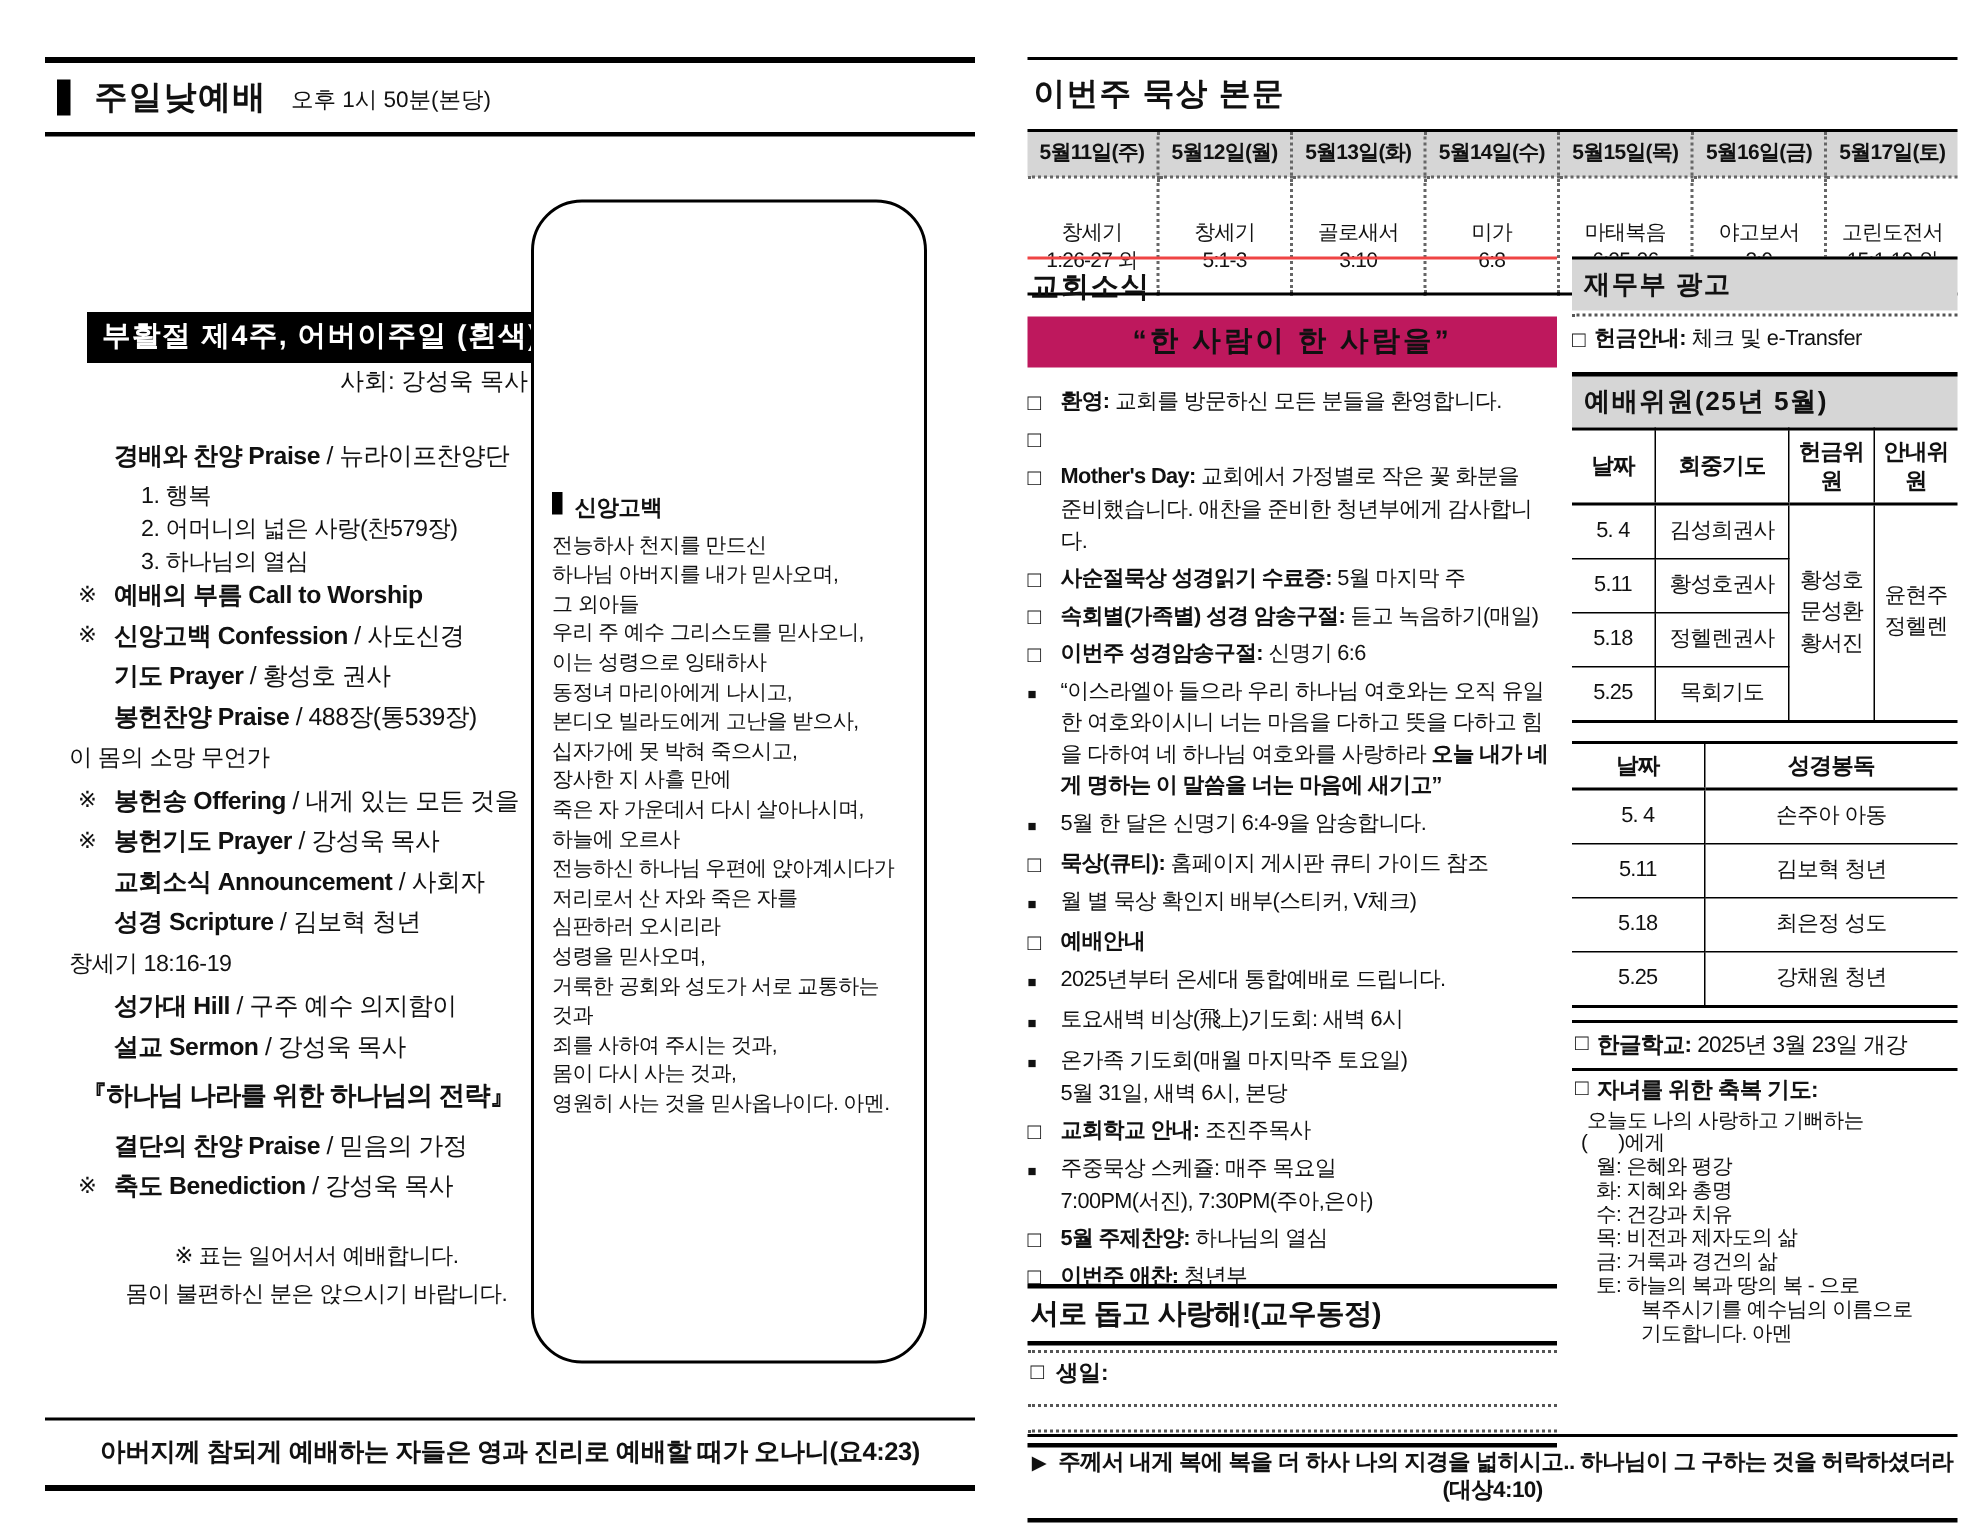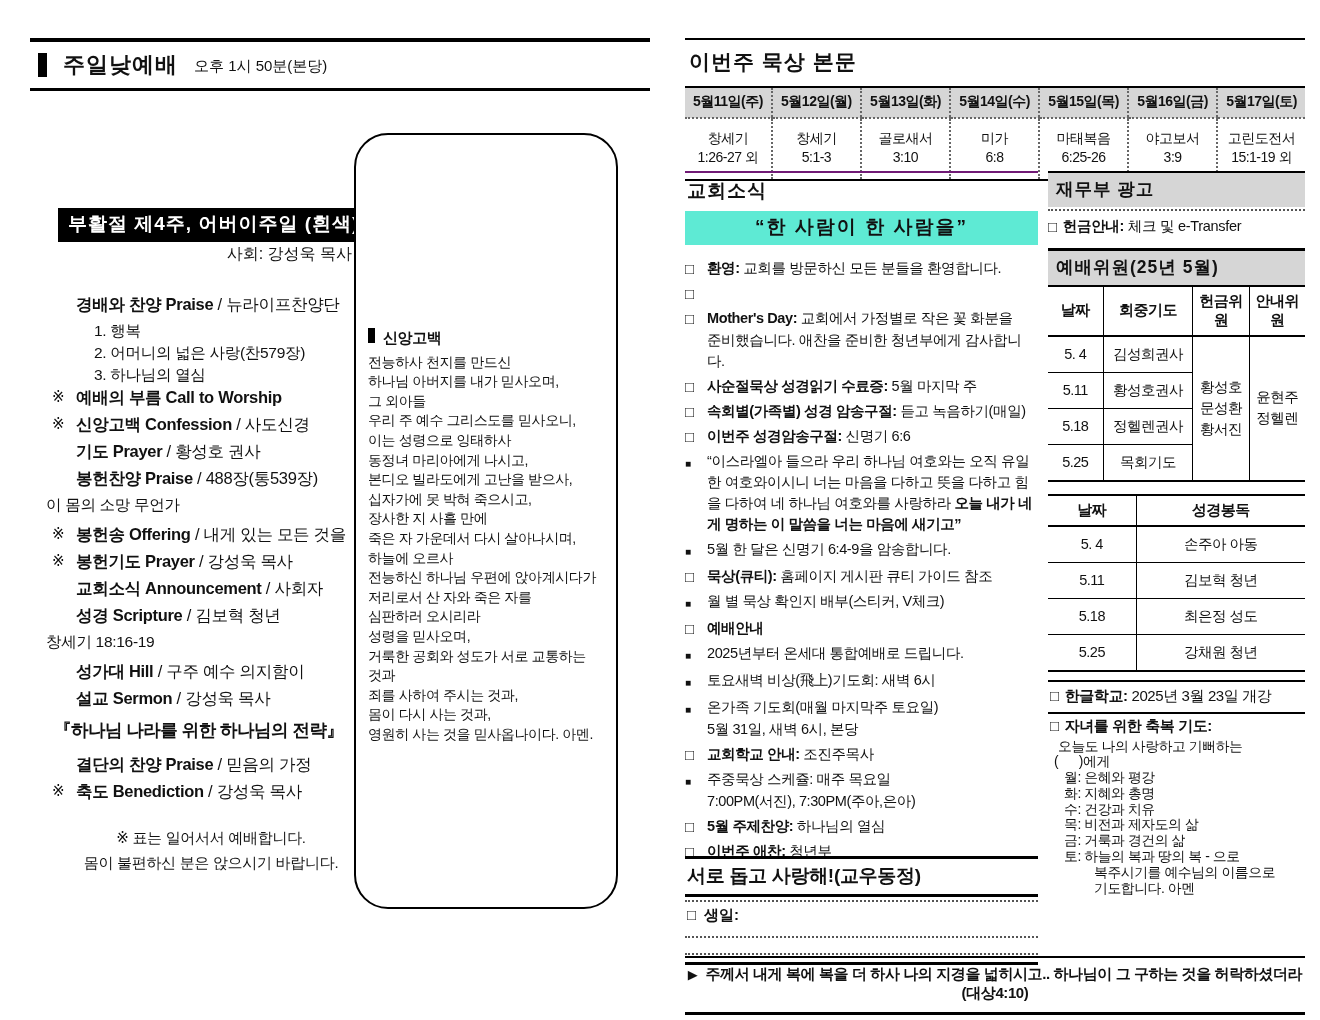--- a/index.html
+++ b/index.html
@@ -38,28 +38,28 @@
              border-top:2px solid #000;border-bottom:4px solid #000;
              padding:9px 0 11px;font-size:17px;font-weight:bold;letter-spacing:-0.3px;}
 
   
   .rp-top{border-top:2px solid #000;}
   .rp-title{font-size:21px;font-weight:bold;padding:8px 0 10px 4px;letter-spacing:1px;}
   table.mtable{width:100%;border-collapse:collapse;border-top:2px solid #000;border-bottom:2px solid #000;}
   .mtable th{background:#d6d6d6;font-size:14px;font-weight:bold;padding:5px 0 6px;
              border-left:2px dotted #666;border-bottom:2px dotted #666;letter-spacing:-0.5px;}
   .mtable th:first-child{border-left:none;}
-  .mtable td{font-size:14px;text-align:center;padding:10px 0 12px;line-height:19px;
+  .mtable td{font-size:14px;text-align:center;padding:26px 0 12px;line-height:19px;
              border-left:2px dotted #666;letter-spacing:-0.5px;}
   .mtable td:first-child{border-left:none;}
 
   .rp-left{position:absolute;left:0;top:133px;width:353px;}
-  .news-head{border-top:2px solid #701a75;}
+  .news-head{border-top:2px solid #ef4444;}
   .news-title{font-size:19px;font-weight:bold;margin:5px 0 7px 2px;letter-spacing:1px;}
-  .news-quote{background:#5eead4;text-align:center;font-size:19px;font-weight:bold;
+  .news-quote{background:#be185d;text-align:center;font-size:19px;font-weight:bold;
               padding:3px 0 5px;margin-bottom:13px;letter-spacing:2px;}
   .news-item{display:flex;margin-bottom:4px;line-height:21px;font-size:14.5px;letter-spacing:-0.4px;}
   .news-item .marker{width:22px;flex:none;}
   .nm-check .marker{font-size:15px;}
   .nm-square .marker{font-size:10px;padding-top:2px;}
   .news-body b{font-weight:bold;}
   .news-line2{margin-top:1px;}
 
   .fellowship{position:absolute;left:0;top:818px;width:353px;}
   .fel-title-wrap{border-top:3px solid #000;border-bottom:3px solid #000;padding:4px 2px 5px;}
@@ -165,20 +165,21 @@
           <div class="creed-line">심판하러 오시리라</div>
           <div class="creed-line">성령을 믿사오며,</div>
           <div class="creed-line">거룩한 공회와 성도가 서로 교통하는 것과</div>
           <div class="creed-line">죄를 사하여 주시는 것과,</div>
           <div class="creed-line">몸이 다시 사는 것과,</div>
           <div class="creed-line">영원히 사는 것을 믿사옵나이다. 아멘.</div>
         </div>
     </div>
   </div>
 
+  <div class="lp-footer">아버지께 참되게 예배하는 자들은 영과 진리로 예배할 때가 오나니(요4:23)</div>
 </div>
 
 <div class="page" id="right-page">
   <div class="rp-top">
     <div class="rp-title">이번주 묵상 본문</div>
     <table class="mtable">
       <thead>
           <tr>
             <th>5월11일(주)</th>
             <th>5월12일(월)</th>

